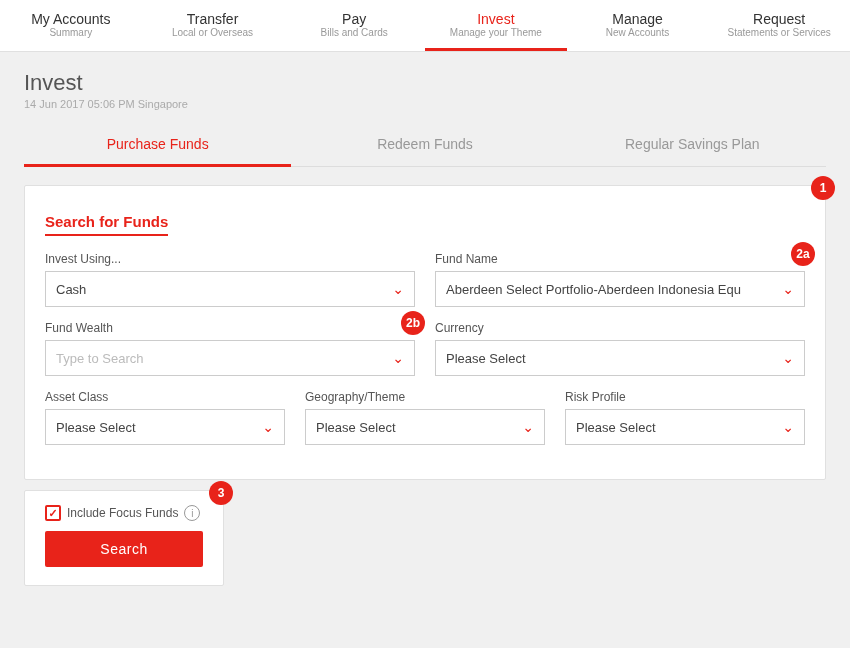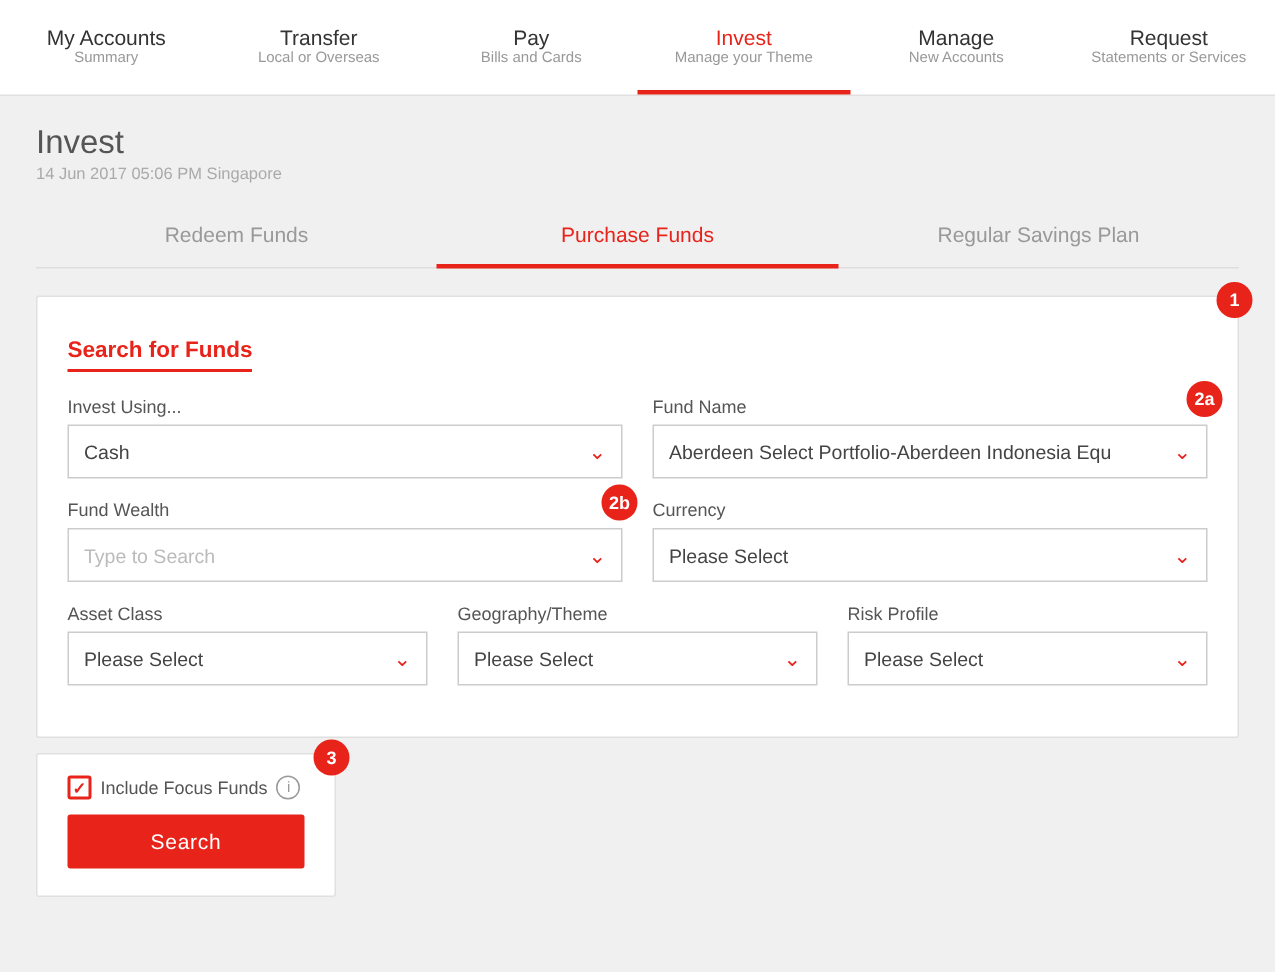--- a/index.html
+++ b/index.html
@@ -10,21 +10,21 @@
       height: 648px;
       overflow: hidden;
       position: relative;
     }
 
     
     .top-nav {
       background: #fff;
       display: flex;
       align-items: stretch;
-      height: 64px;
+      height: 52px;
       border-bottom: 1px solid #e0e0e0;
     }
     .nav-item {
       flex: 1;
       display: flex;
       flex-direction: column;
       align-items: center;
       justify-content: center;
       cursor: pointer;
       padding: 6px 8px;
@@ -273,22 +273,22 @@
     <span class="nav-item-main">Request</span>
     <span class="nav-item-sub">Statements or Services</span>
   </a>
 </nav>
 
 <div class="page-content">
   <h1 class="page-title">Invest</h1>
   <p class="page-date">14 Jun 2017 05:06 PM Singapore</p>
 
   <div class="tabs-row">
+    <div class="tab-item active">Purchase Funds</div>
     <div class="tab-item">Redeem Funds</div>
-    <div class="tab-item active">Purchase Funds</div>
     <div class="tab-item">Regular Savings Plan</div>
   </div>
 
   <div class="search-card relative">
     <div class="badge badge-1">1</div>
     <div class="search-card-title">Search for Funds</div>
 
     
     <div class="form-row">
       <div class="form-group">

